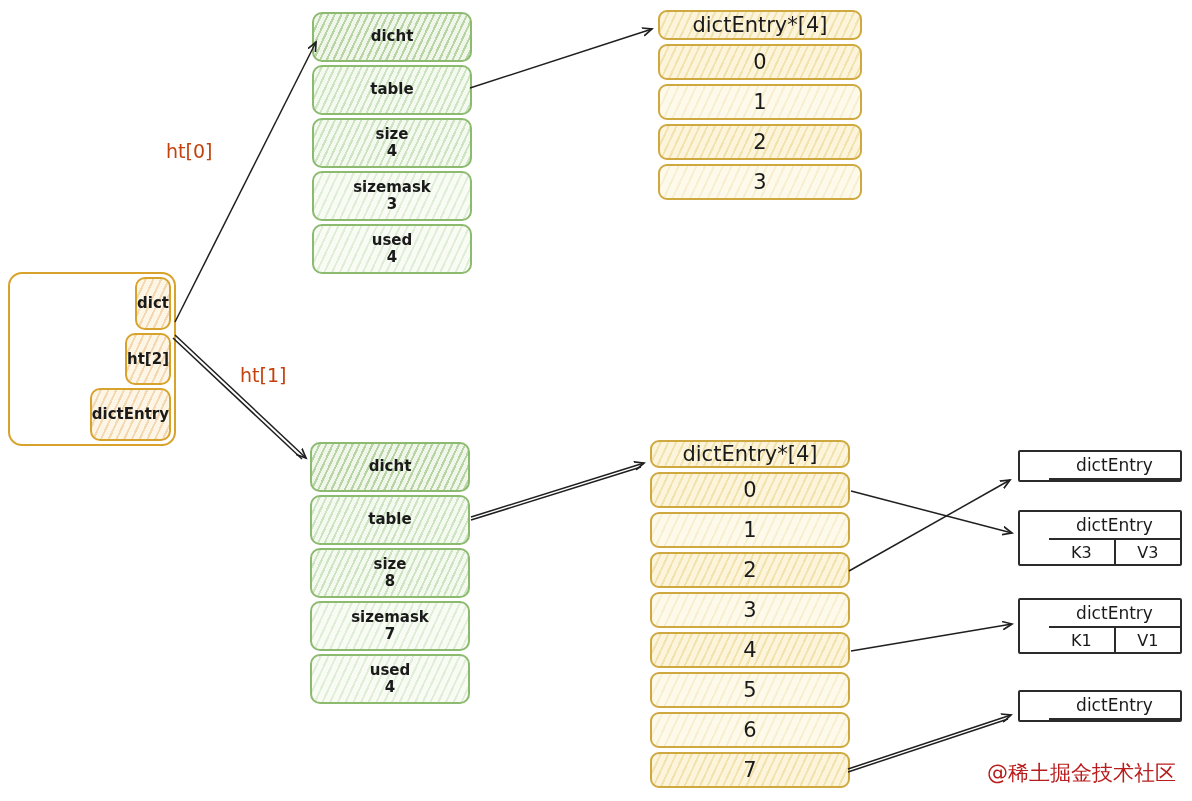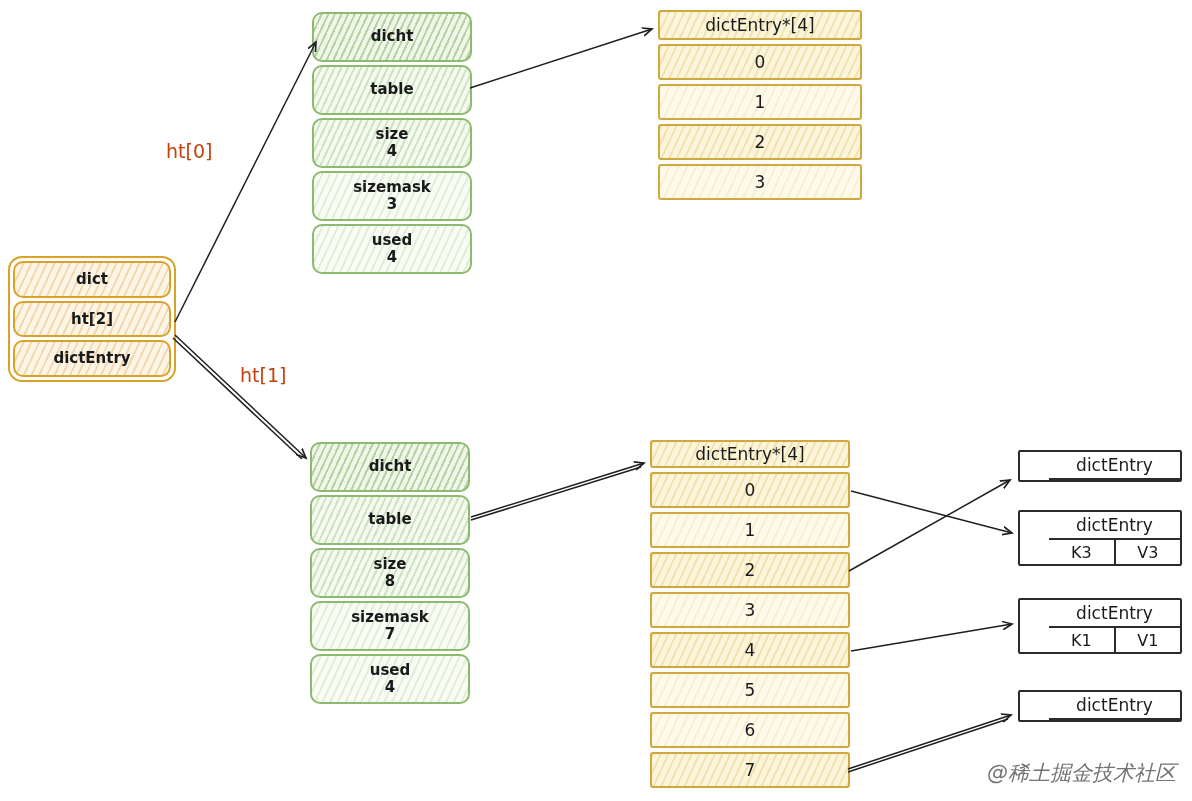--- a/index.html
+++ b/index.html
@@ -23,53 +23,53 @@
     background:#fdf5e6 repeating-linear-gradient(115deg,rgba(226,158,70,.33) 0 2px,rgba(0,0,0,0) 2px 7px);
     flex:1;
   }
   
   .g-cell{border-color:#8cba6e;}
   .g1{background:#f0f7ea repeating-linear-gradient(115deg,rgba(128,178,98,.50) 0 2px,rgba(0,0,0,0) 2px 6px);}
   .g2{background:#f4faf0 repeating-linear-gradient(115deg,rgba(140,188,112,.36) 0 2px,rgba(0,0,0,0) 2px 6px);}
   .g3{background:#f8fcf5 repeating-linear-gradient(115deg,rgba(150,195,125,.24) 0 2px,rgba(0,0,0,0) 2px 7px);}
   
   .y-row{
-    border:2px solid #cfa93f;border-radius:3px;display:flex;align-items:center;justify-content:center;
-    font-size:17px;font-weight:400;box-sizing:border-box;
+    border:2px solid #cfa93f;border-radius:9px;display:flex;align-items:center;justify-content:center;
+    font-size:21px;font-weight:400;box-sizing:border-box;
   }
   .y-dark{background:#fcf5dc repeating-linear-gradient(115deg,rgba(229,199,108,.40) 0 2px,rgba(0,0,0,0) 2px 7px);}
   .y-light{background:#fdfaec repeating-linear-gradient(115deg,rgba(233,208,130,.26) 0 2px,rgba(0,0,0,0) 2px 8px);}
   
   .entry{
     position:absolute;width:164px;border:2px solid #2b2b2b;border-radius:2px;background:#ffffff;
     box-sizing:border-box;
     padding-left:29px;
   }
   .entry .title{
     height:26px;display:flex;align-items:center;justify-content:center;
     font-size:17px;border-bottom:2px solid #2b2b2b;
   }
   .entry .kv{display:flex;height:24px;}
   .entry .kv div{
     flex:1;display:flex;align-items:center;justify-content:center;font-size:16px;
   }
   .entry .kv div:first-child{border-right:2px solid #2b2b2b;}
   
   .freelabel{position:absolute;font-size:19px;font-weight:400;color:#c2410c;}
-  #watermark{position:absolute;right:16px;bottom:14px;font-size:21px;color:#737373;font-weight:400;font-style:italic;}
+  #watermark{position:absolute;right:16px;bottom:14px;font-size:21px;color:#b91c1c;font-weight:400;}
   
   svg.arrows{position:absolute;left:0;top:0;pointer-events:none;}
   .two-line{line-height:1.15;}
 </style>
 </head>
 <body>
 
 <div id="canvas">
 
-  <div class="orange-outer" style="left:8px;top:256px;width:168px;height:126px;">
+  <div class="orange-outer" style="left:8px;top:272px;width:168px;height:174px;align-items:flex-end;">
     <div class="cell o-cell">
       <div>dict</div>
     </div>
     <div class="cell o-cell">
       <div>ht[2]</div>
     </div>
     <div class="cell o-cell">
       <div>dictEntry</div>
     </div>
   </div>

